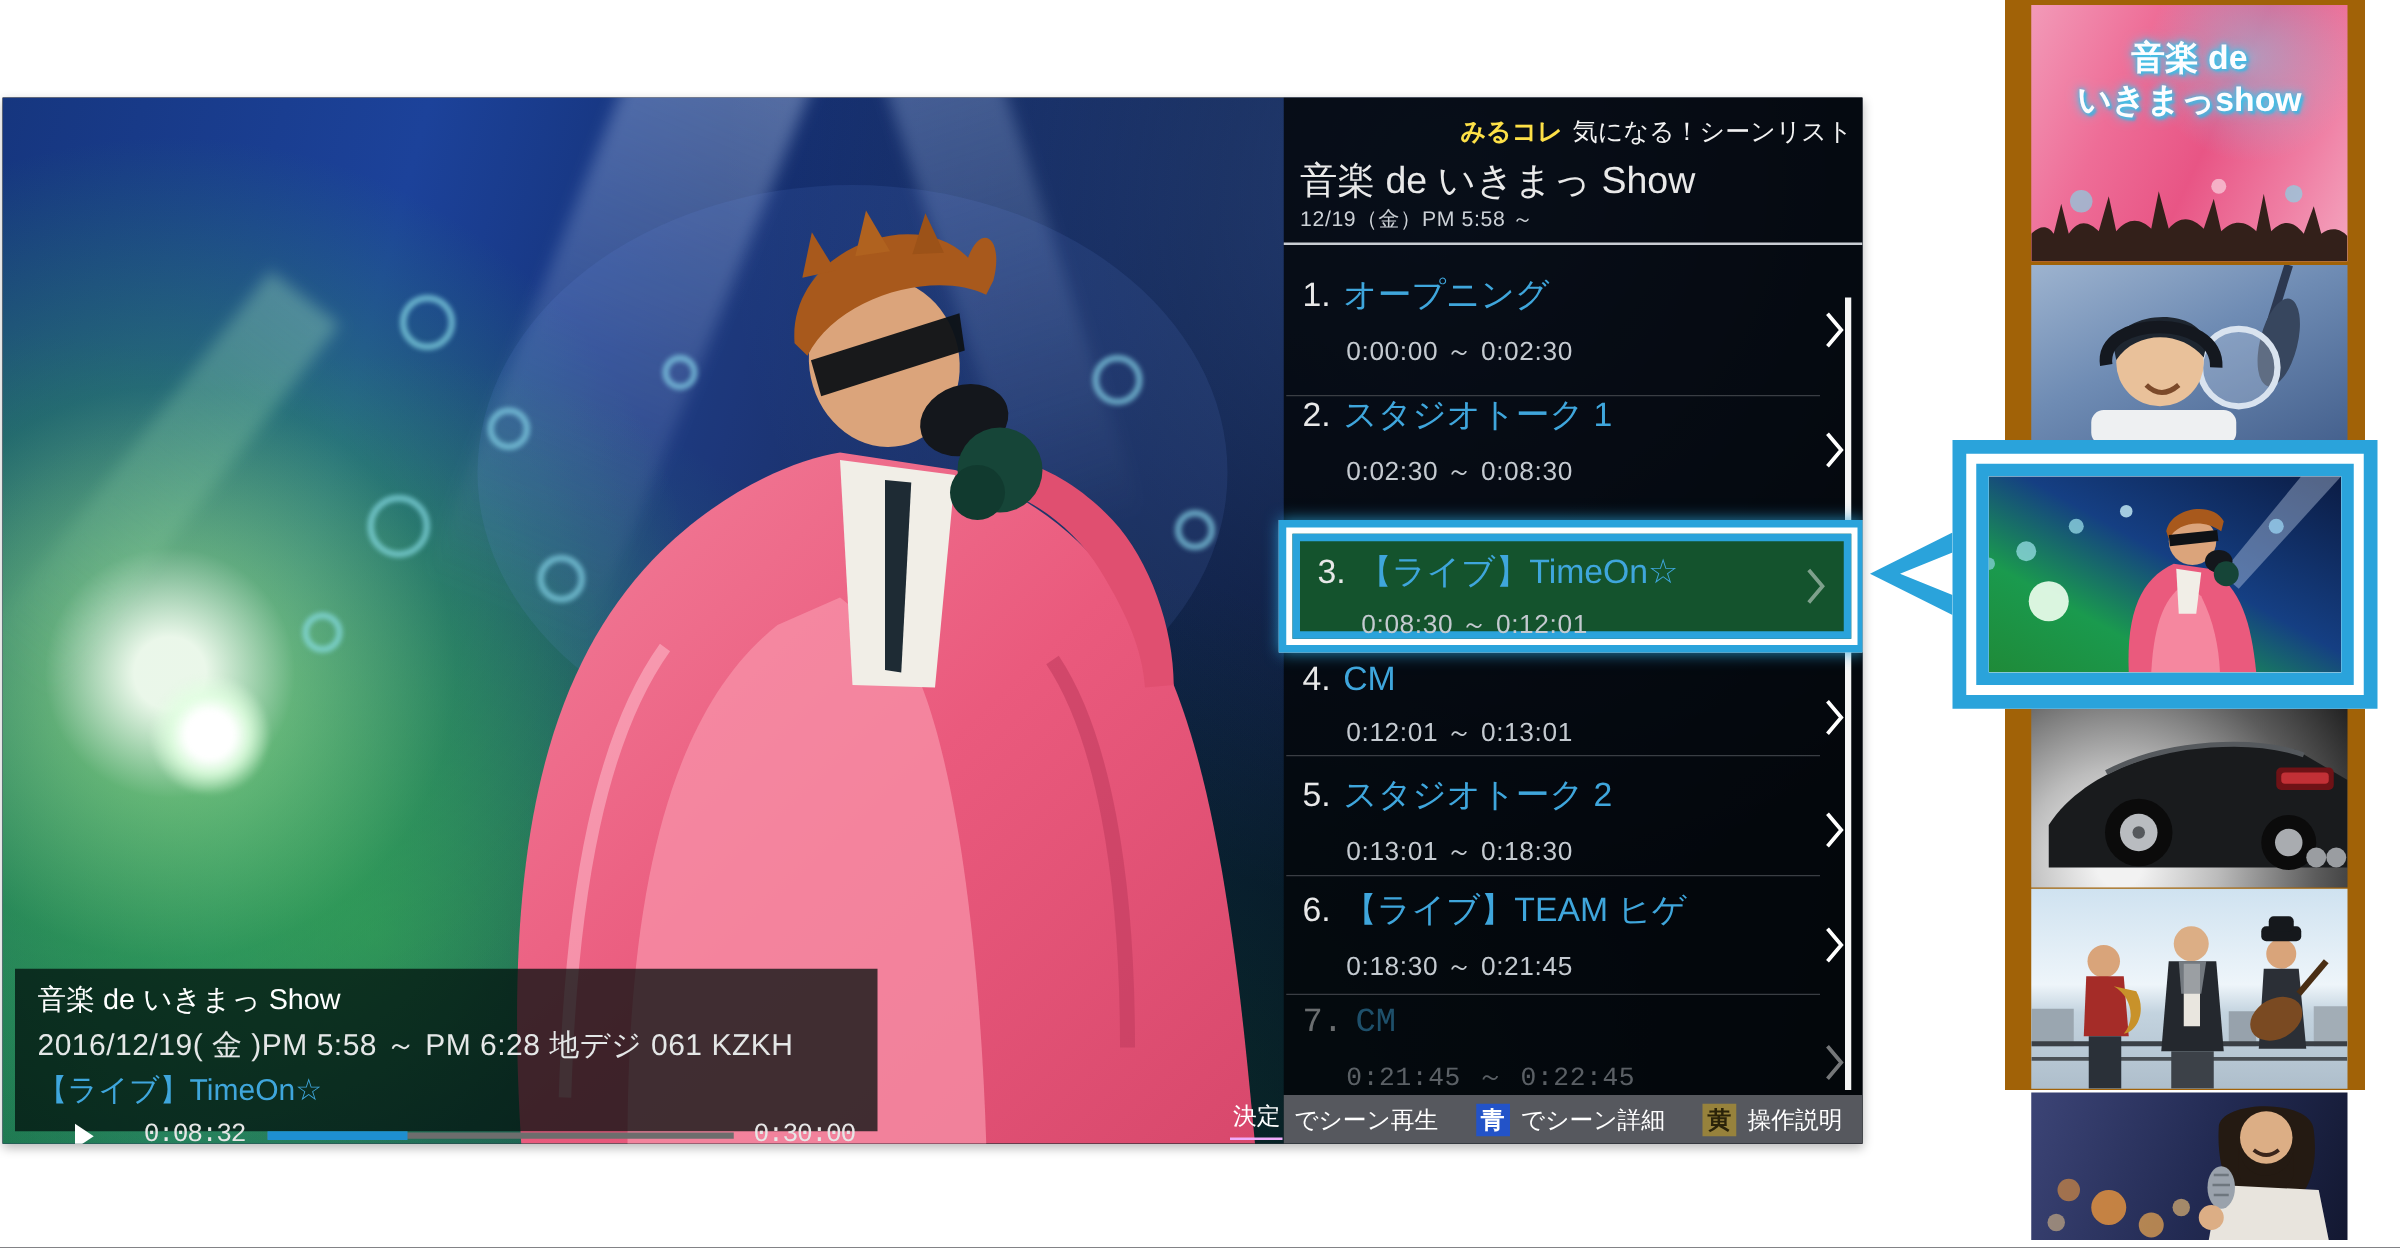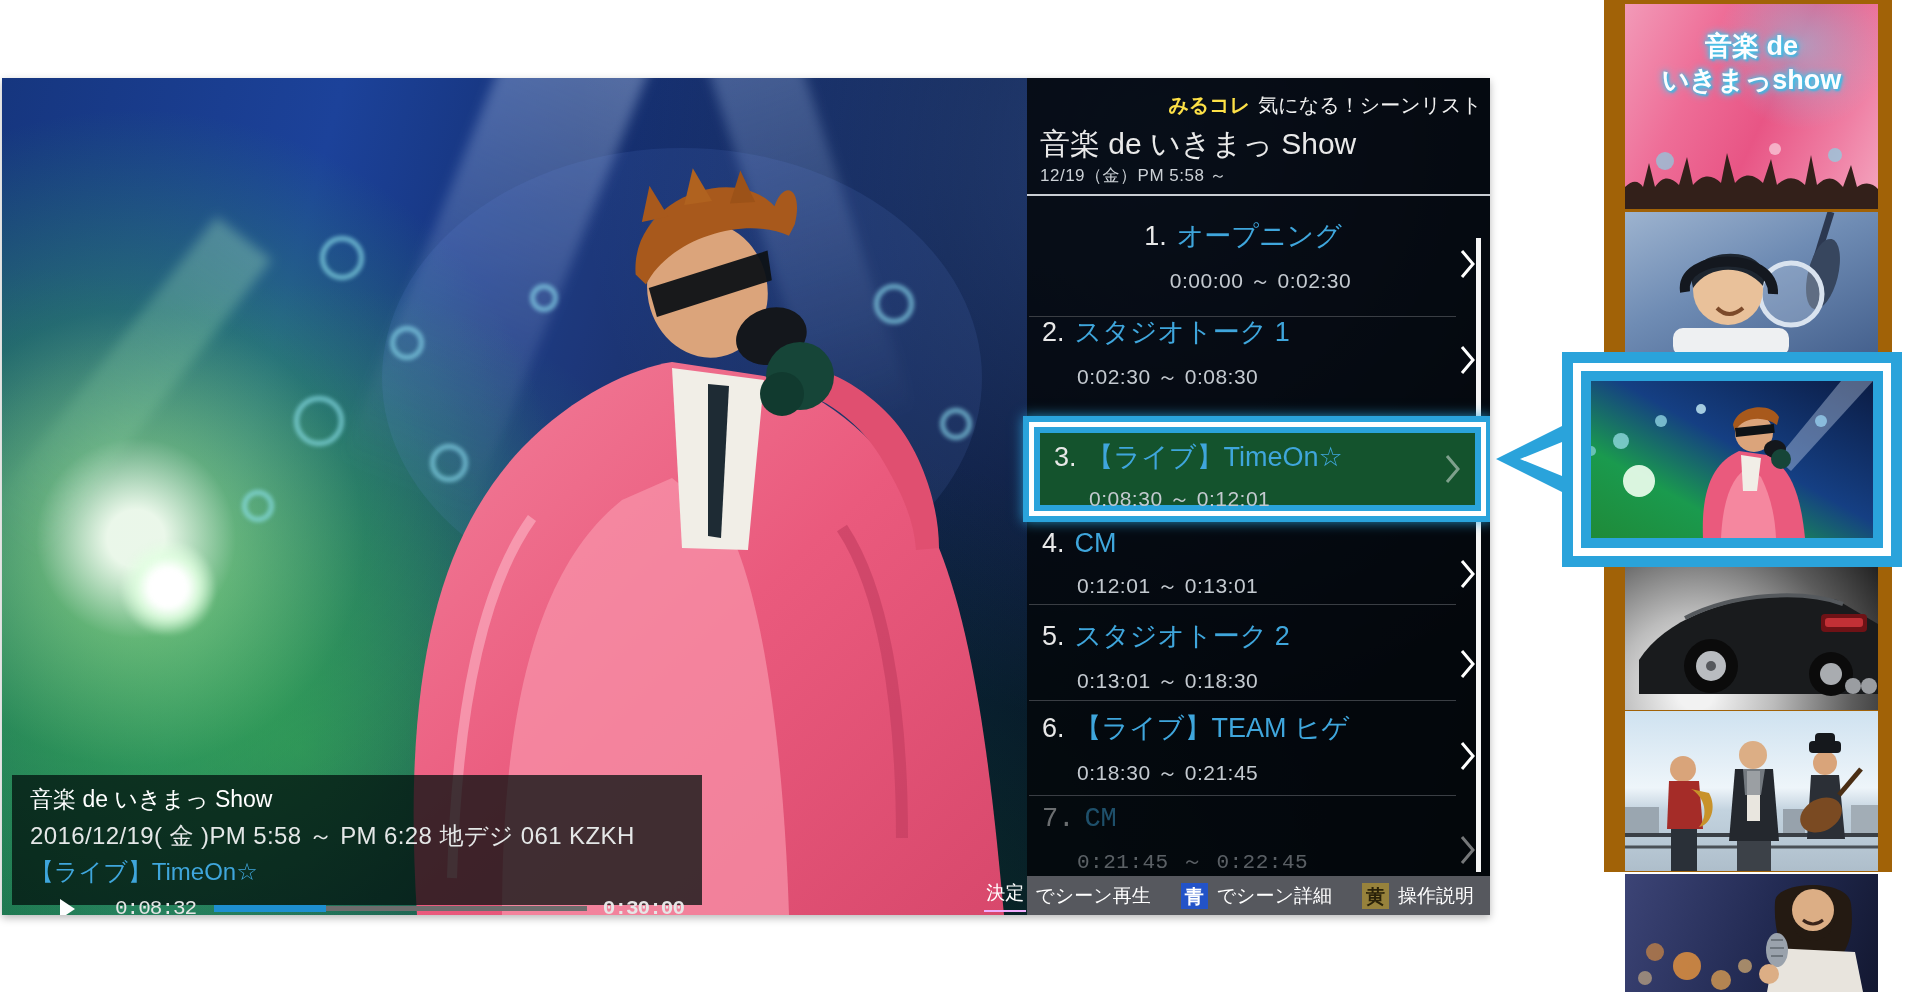--- a/index.html
+++ b/index.html
@@ -41,21 +41,21 @@
     position:absolute;left:10px;top:697px;width:690px;height:130px;box-sizing:border-box;
     background:rgba(2,15,12,.74);padding:9px 18px 0 18px;
   }
   .np-title{font-size:23px;color:#fff;}
   .np-info{font-size:24px;color:#e4e7e7;margin-top:5px;letter-spacing:.4px;}
   .np-scene{font-size:24px;color:var(--link-blue);margin-top:4px;}
   .np-row{display:flex;align-items:center;margin-top:9px;}
   .play-tri{margin-left:30px;width:0;height:0;border-left:15px solid #fff;
     border-top:10px solid transparent;border-bottom:10px solid transparent;}
   .np-elapsed{margin-left:40px;font-size:21px;color:#e6e6e6;font-family:"Liberation Mono","DejaVu Sans Mono",monospace;letter-spacing:-1px;}
-  .np-duration{margin-left:16px;font-size:21px;color:#e6e6e6;font-family:"Liberation Mono","DejaVu Sans Mono",monospace;letter-spacing:-1px;font-weight:bold;}
+  .np-duration{margin-left:16px;font-size:21px;color:#e6e6e6;font-family:"Liberation Mono","DejaVu Sans Mono",monospace;letter-spacing:-1px;}
   .track{margin-left:18px;width:424px;height:5px;background:#6d6d6d;position:relative;}
   .fill{position:absolute;left:0;top:-1px;bottom:-1px;background:var(--progress-blue);}
   
   .panel{
     position:absolute;left:1025px;top:0;width:463px;height:837px;
     background:rgba(4,7,11,.86);
   }
   .panel-header{position:absolute;top:14px;right:8px;font-size:20px;white-space:nowrap;}
   .brand{color:#fde047;font-weight:bold;margin-right:8px;}
   .list-title{color:#f2f2f2;}
@@ -194,21 +194,21 @@
   <div class="panel">
     <div class="panel-header">
       <span class="brand">みるコレ</span><span class="list-title">気になる！シーンリスト</span>
     </div>
     <div class="prog-title">音楽 de いきまっ Show</div>
     <div class="prog-sched">12/19（金）PM 5:58 ～</div>
     <div class="hdr-divider"></div>
 
     <div class="scrollbar"></div>
 
-    <div class="scene-row" style="top:140px;text-align:center;">
+    <div class="scene-row" style="top:140px;">
       <div class="row-line1"><span class="row-num">1.</span><span class="row-title">オープニング</span></div>
       <div class="row-time">0:00:00 ～ 0:02:30</div>
       <svg class="chev" width="16" height="30" viewBox="0 0 16 30">
           <polyline points="2,2 13,15 2,28" stroke="#fff" stroke-width="3" fill="none"></polyline>
         </svg>
     </div>
     <div class="divider" style="top:238px;"></div>
 
     <div class="scene-row" style="top:236px;">
       <div class="row-line1"><span class="row-num">2.</span><span class="row-title">スタジオトーク 1</span></div>

